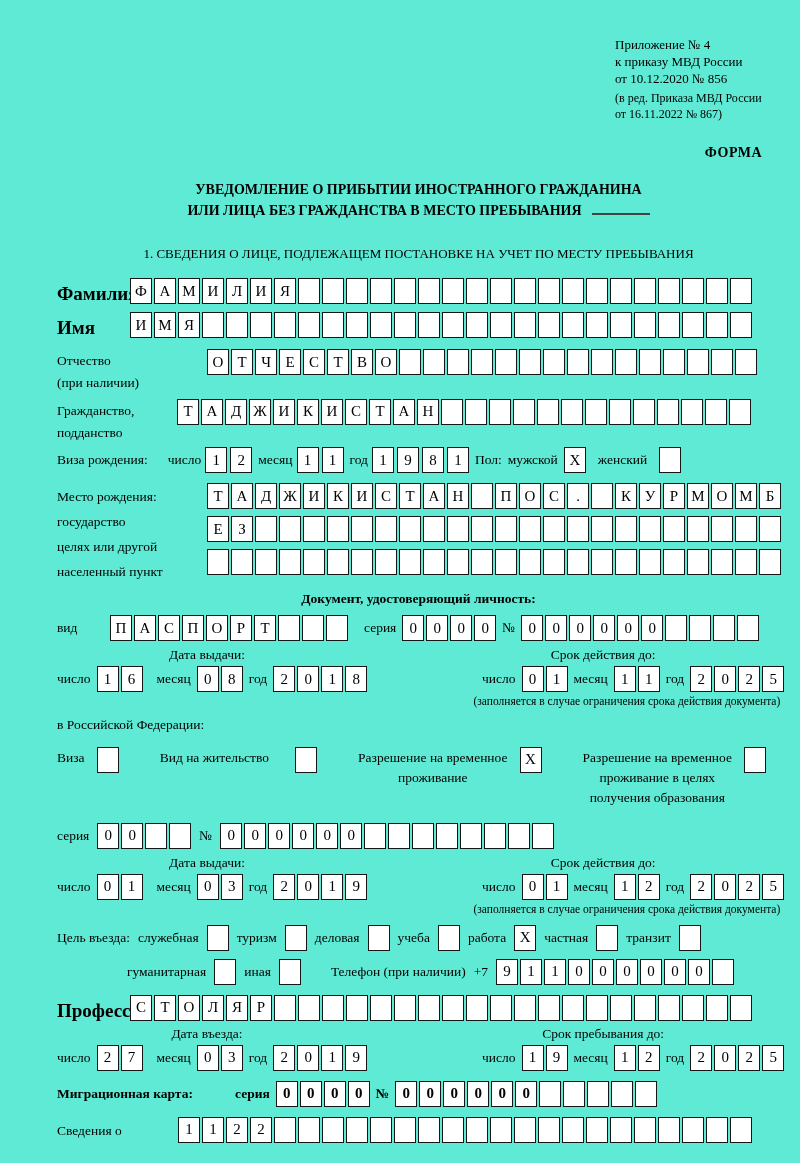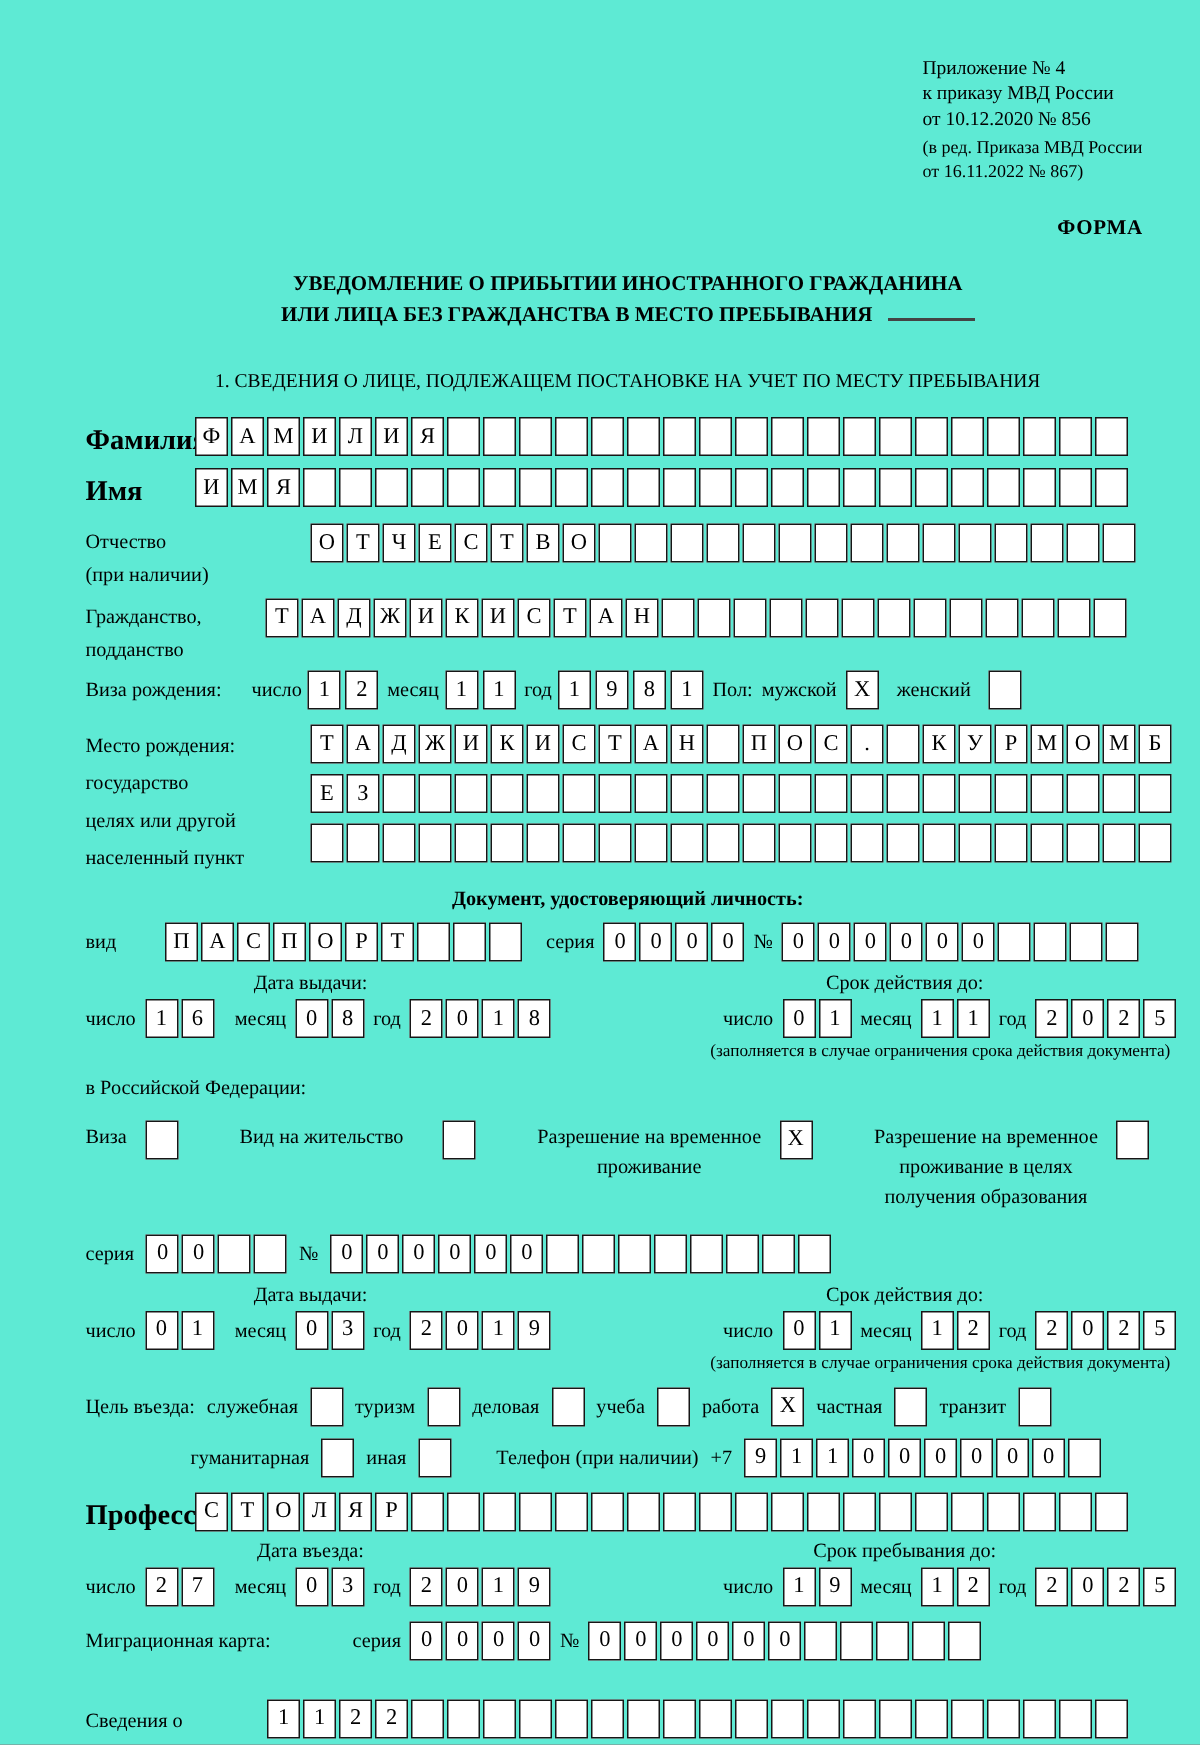--- a/index.html
+++ b/index.html
@@ -681,21 +681,21 @@
         <span class="boxes">
             <div class="box">2</div>
             <div class="box">0</div>
             <div class="box">2</div>
             <div class="box">5</div>
           </span>
       </div>
     </div>
   </div>
 
-  <div class="inrow" style="margin-top:10px; margin-bottom:24px;">
+  <div class="inrow" style="margin-top:10px; margin-bottom:8px;font-weight:bold;">
     <span style="width:172px;">Миграционная карта:</span>
     <span>серия</span>
     <span class="boxes">
         <div class="box">0</div>
         <div class="box">0</div>
         <div class="box">0</div>
         <div class="box">0</div>
       </span>
     <span>№</span>
     <span class="boxes">

